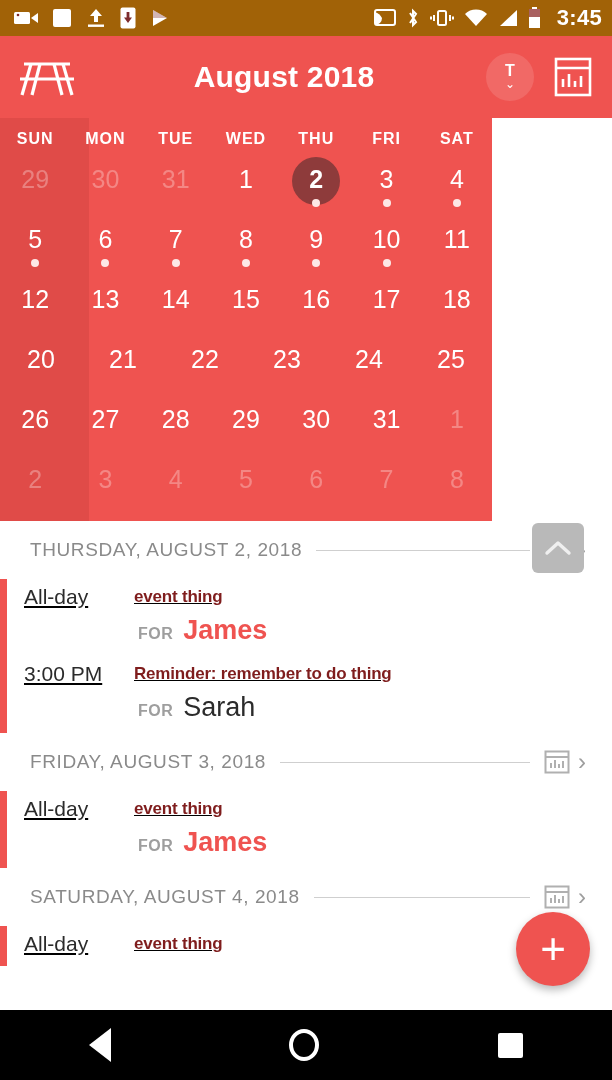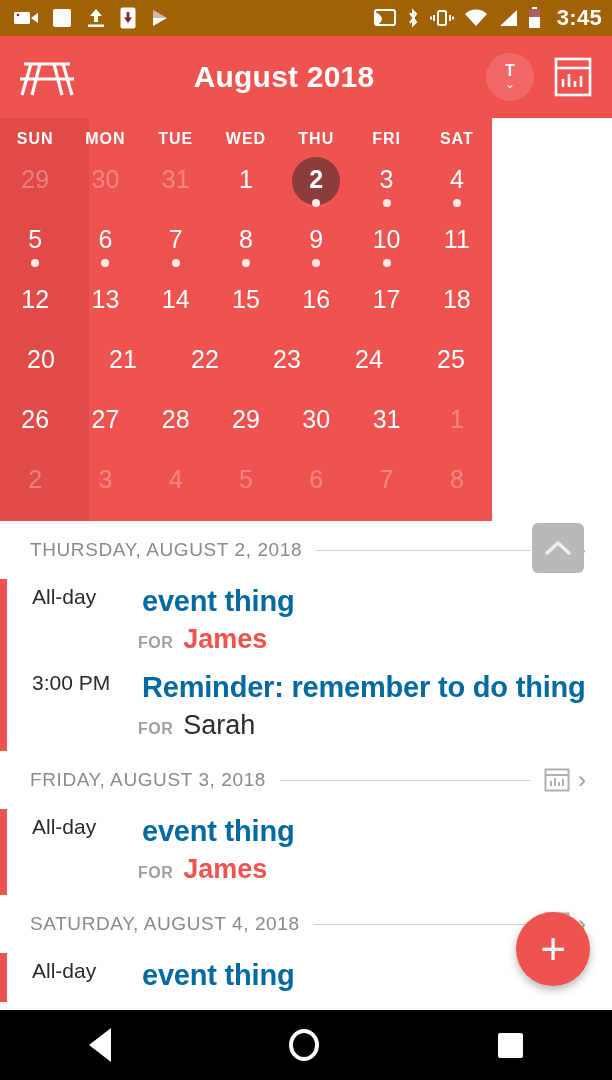--- a/index.html
+++ b/index.html
@@ -94,26 +94,26 @@
   .dh-cal-ic{ width:26px; height:26px; flex:0 0 auto; }
   .dh-chev{ color:#9e9e9e; font-size:24px; margin-left:8px; line-height:1; }
 
   .event{
     position:relative; padding:6px 0 10px 0;
   }
   .event .bar{
     position:absolute; left:0; top:0; width:7px; height:100%;
     background:#ef5350;
   }
-  .ev-main{ display:flex; align-items:flex-start; padding-left:32px; }
+  .ev-main{ display:flex; align-items:center; padding-left:24px;text-decoration:underline; }
   .ev-time{
     color:#2b2b2b; font-size:21px; width:110px; flex:0 0 auto; text-align:left;
   }
   .ev-title{
-    color:#0369a1; font-size:29px; font-weight:bold; letter-spacing:-.2px;
+    color:#7f1d1d; font-size:17px; font-weight:bold; letter-spacing:-.2px;
   }
   .ev-for{ display:flex; align-items:baseline; padding-left:138px; margin-top:6px; }
   .ev-for .for-lbl{
     color:#9e9e9e; font-size:16px; font-weight:bold; letter-spacing:.5px; margin-right:10px;
   }
   .ev-for .person{ font-size:27px; }
   .person.accent{ color:#ef5350; font-weight:bold; }
   .person.plain{ color:#2b2b2b; }
 
   

